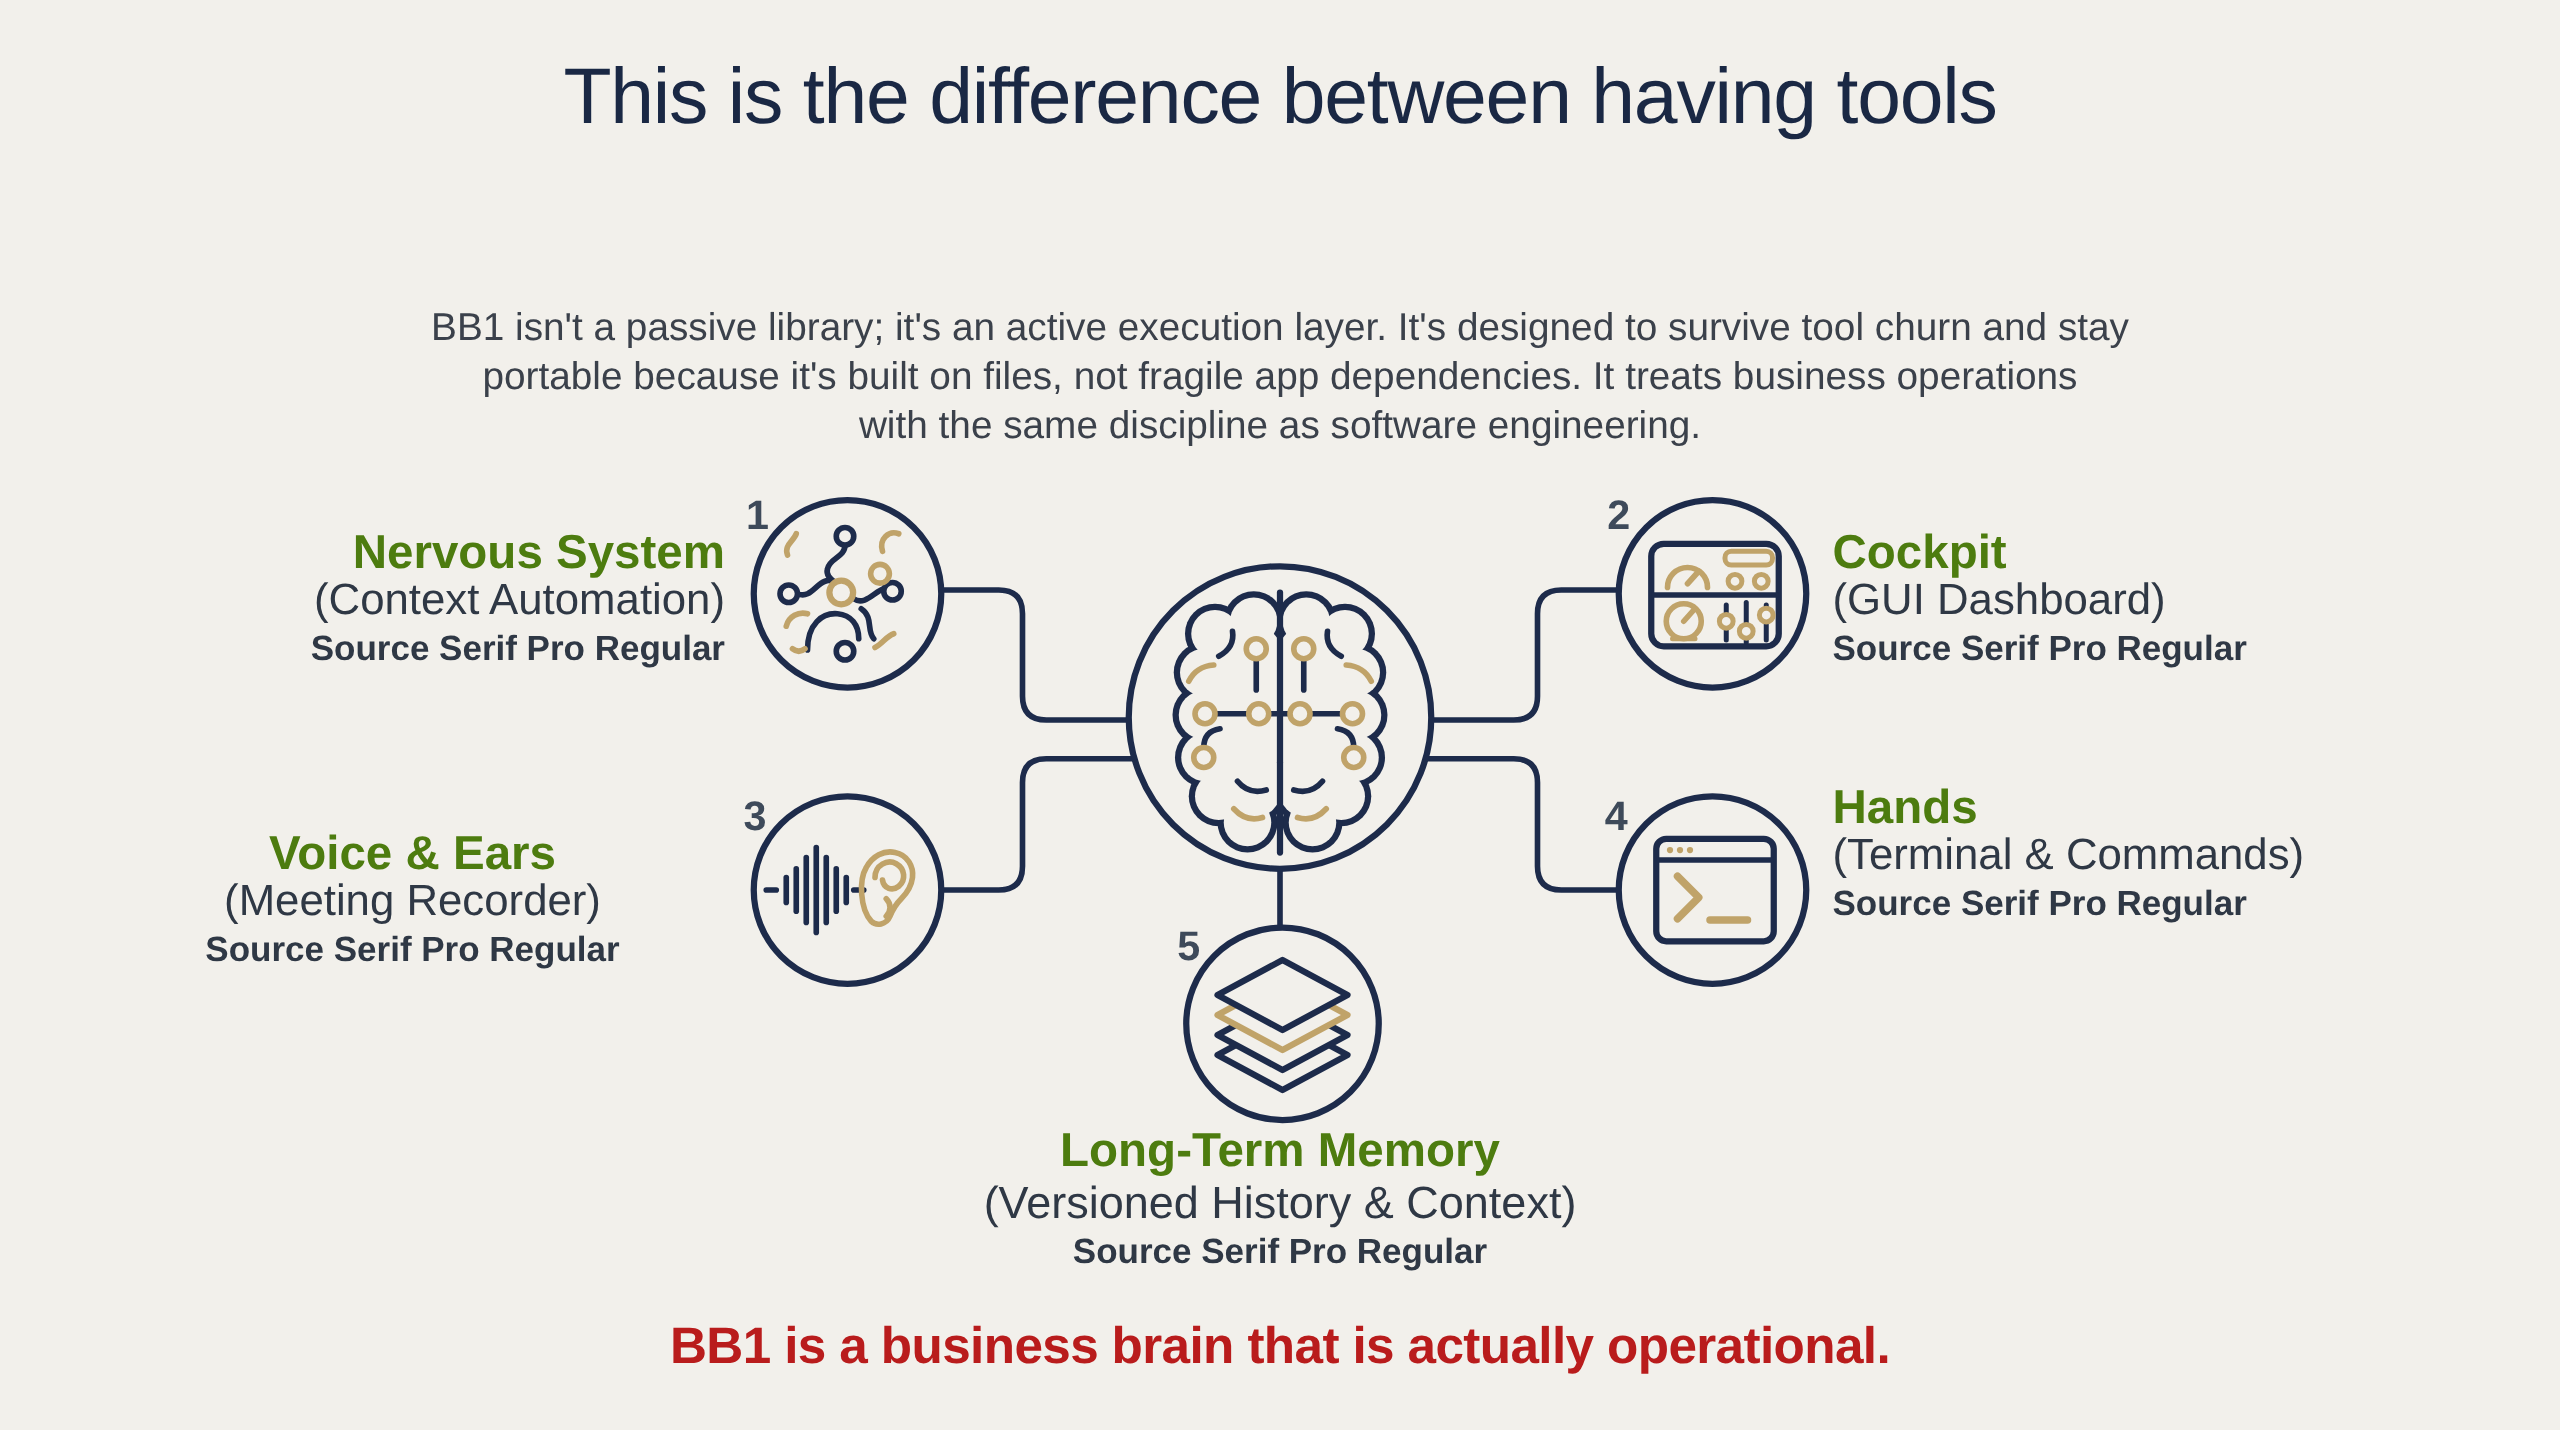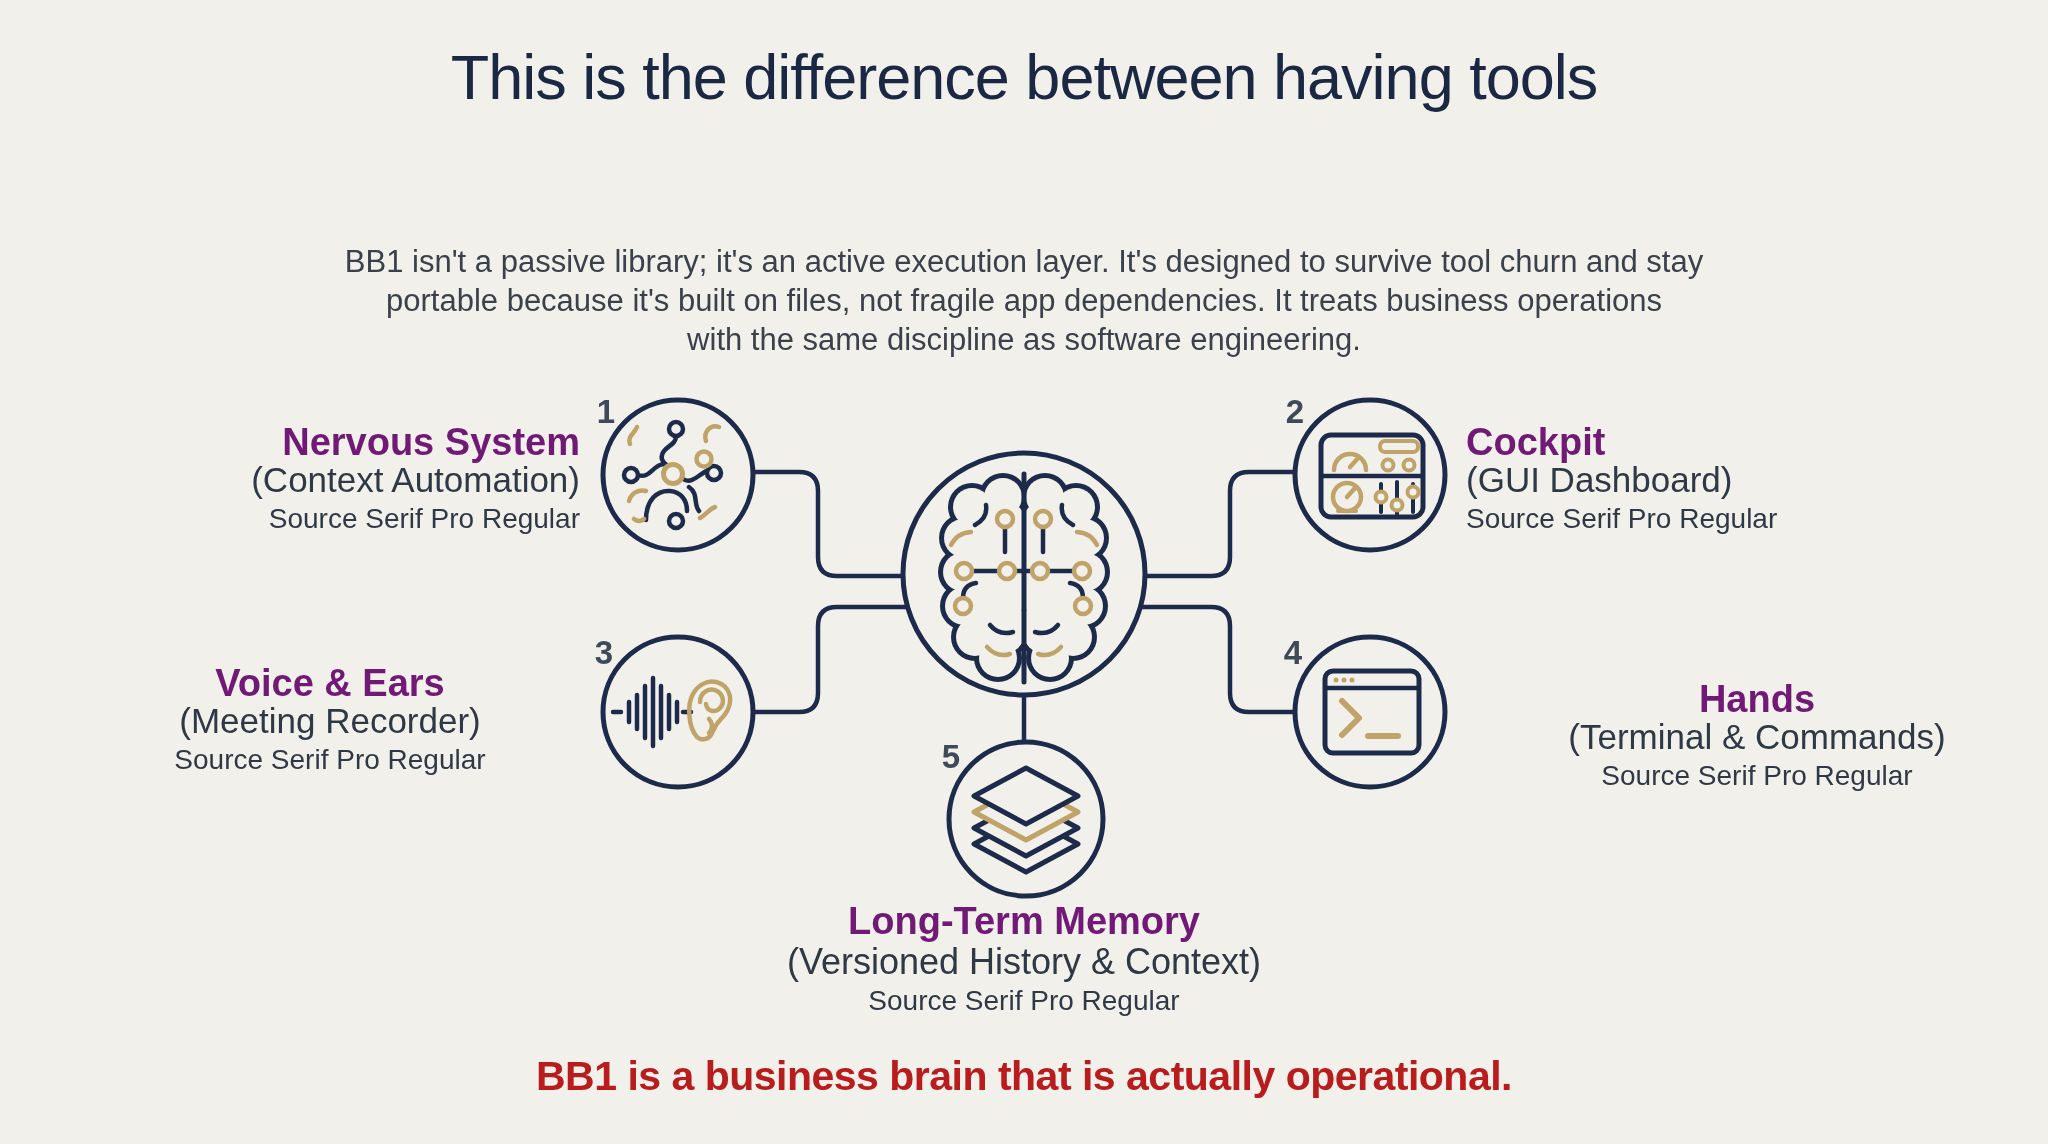--- a/index.html
+++ b/index.html
@@ -10,27 +10,27 @@
   svg{position:absolute;left:0;top:0;}
   .title{
     position:absolute;top:36px;left:0;width:100%;text-align:center;
     font-size:63px;line-height:83px;font-weight:400;color:#1a2844;letter-spacing:-1px;
   }
   .subtitle{
     position:absolute;top:242px;left:0;width:100%;text-align:center;
     font-size:31px;line-height:39px;font-weight:400;color:#3b414b;
   }
   .node-label{position:absolute;}
-  .node-label .t{font-size:38px;line-height:38px;font-weight:700;color:#701a75;}
+  .node-label .t{font-size:38px;line-height:38px;font-weight:700;color:#4d7c0f;}
   .node-label .s{font-size:35px;line-height:37px;font-weight:400;color:#2f3845;}
-  .node-label .f{font-size:28px;line-height:41px;font-weight:400;color:#2f3845;}
+  .node-label .f{font-size:28px;line-height:41px;font-weight:700;color:#2f3845;}
   .lab-1{left:80px;top:423px;width:500px;text-align:right;}
   .lab-2{left:1466px;top:423px;width:560px;text-align:left;}
   .lab-3{left:80px;top:664px;width:500px;text-align:center;}
-  .lab-4{left:1466px;top:680px;width:582px;text-align:center;}
+  .lab-4{left:1466px;top:627px;width:582px;text-align:left;}
   .lab-5{left:674px;top:901px;width:700px;text-align:center;}
   .lab-5 .t{font-size:38px;line-height:41px;}
   .lab-5 .s{font-size:36px;line-height:40px;}
   .lab-5 .f{line-height:38px;}
   .node-number{
     position:absolute;width:30px;text-align:center;
     font-size:33px;line-height:34px;font-weight:700;color:#3e4a5a;
   }
   .num-1{left:591px;top:395px;}
   .num-2{left:1280px;top:395px;}

